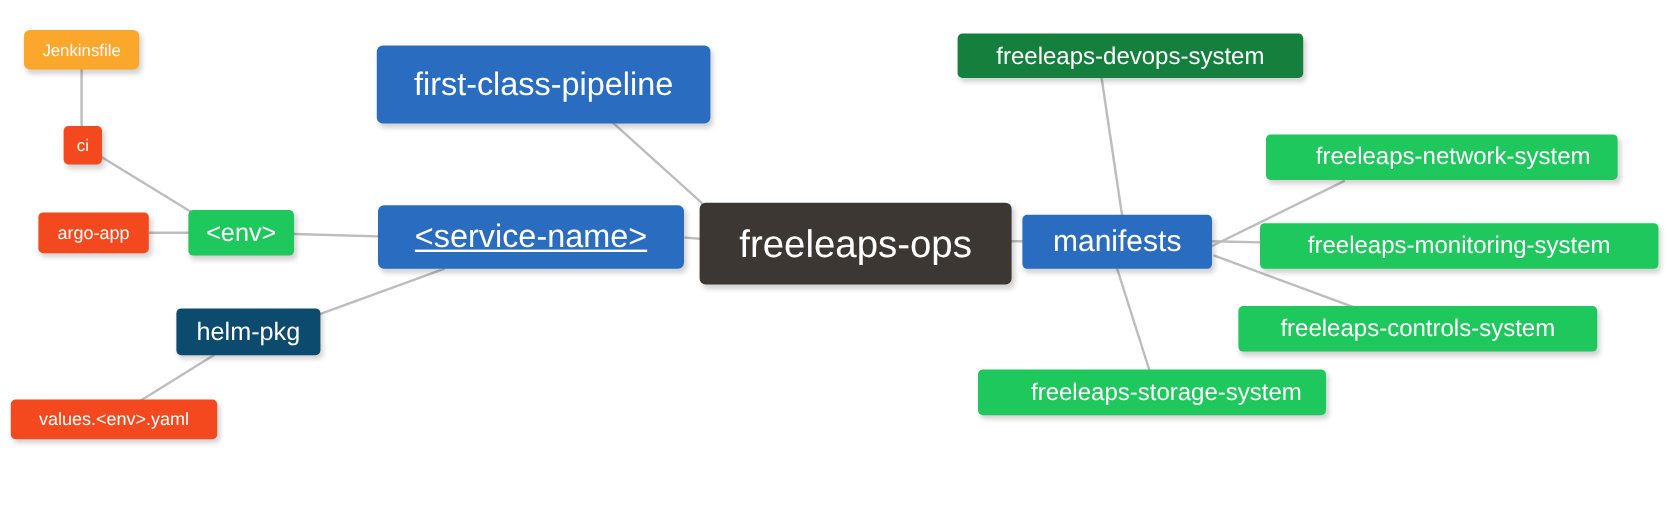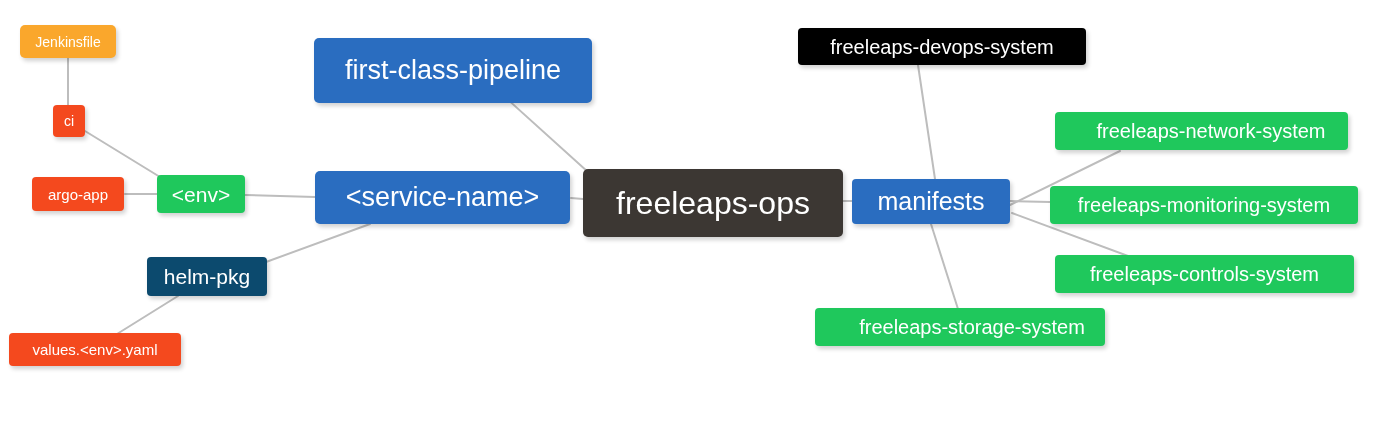--- a/index.html
+++ b/index.html
@@ -82,38 +82,38 @@
       </div>
       <div class="node" style="left: 147px; top: 257px; width: 120px; height: 39px; background: #0c4a6e; font-size: 21px; border-radius: 4px;">
         <span class="node-label">helm-pkg</span>
       </div>
       <div class="node" style="left: 9px; top: 333px; width: 172px; height: 33px; background: rgb(244, 73, 30); font-size: 15px; border-radius: 4px;">
         <span class="node-label">values.&lt;env&gt;.yaml</span>
       </div>
       <div class="node" style="left: 314px; top: 38px; width: 278px; height: 65px; background: rgb(42, 109, 192); font-size: 27px; border-radius: 5px;">
         <span class="node-label">first-class-pipeline</span>
       </div>
-      <div class="node" style="left: 315px; top: 171px; width: 255px; height: 53px; background: rgb(42, 109, 192); font-size: 27px; border-radius: 5px;">
+      <div class="node" style="left: 315px; top: 171px; width: 255px; height: 53px; background: rgb(42, 109, 192); font-size: 27px; border-radius: 5px; text-decoration: underline;">
         <span class="node-label">&lt;service-name&gt;</span>
       </div>
       <div class="node" style="left: 583px; top: 169px; width: 260px; height: 68px; background: rgb(60, 55, 51); font-size: 32px; border-radius: 5px;">
         <span class="node-label">freeleaps-ops</span>
       </div>
       <div class="node" style="left: 852px; top: 179px; width: 158px; height: 45px; background: rgb(42, 109, 192); font-size: 25px; border-radius: 4px;">
         <span class="node-label">manifests</span>
       </div>
-      <div class="node" style="left: 798px; top: 28px; width: 288px; height: 37px; background: #000000; font-size: 20px; border-radius: 4px;">
+      <div class="node" style="left: 798px; top: 28px; width: 288px; height: 37px; background: #15803d; font-size: 20px; border-radius: 4px;">
         <span class="node-label">freeleaps-devops-system</span>
       </div>
       <div class="node" style="left: 1055px; top: 112px; width: 293px; height: 38px; background: rgb(31, 200, 92); font-size: 20px; border-radius: 4px; padding-left: 19px;">
         <span class="node-label">freeleaps-network-system</span>
       </div>
-      <div class="node" style="left: 1050px; top: 186px; width: 308px; height: 38px; background: rgb(31, 200, 92); font-size: 20px; border-radius: 4px;">
+      <div class="node" style="left: 1050px; top: 186px; width: 332px; height: 38px; background: rgb(31, 200, 92); font-size: 20px; border-radius: 4px;">
         <span class="node-label">freeleaps-monitoring-system</span>
       </div>
-      <div class="node" style="left: 1055px; top: 255px; width: 299px; height: 38px; background: rgb(31, 200, 92); font-size: 20px; border-radius: 4px;">
+      <div class="node" style="left: 1032px; top: 255px; width: 299px; height: 38px; background: rgb(31, 200, 92); font-size: 20px; border-radius: 4px;">
         <span class="node-label">freeleaps-controls-system</span>
       </div>
       <div class="node" style="left: 815px; top: 308px; width: 290px; height: 38px; background: rgb(31, 200, 92); font-size: 20px; border-radius: 4px; padding-left: 24px;">
         <span class="node-label">freeleaps-storage-system</span>
       </div>
     </div>
 </div>
 
 </body></html>

